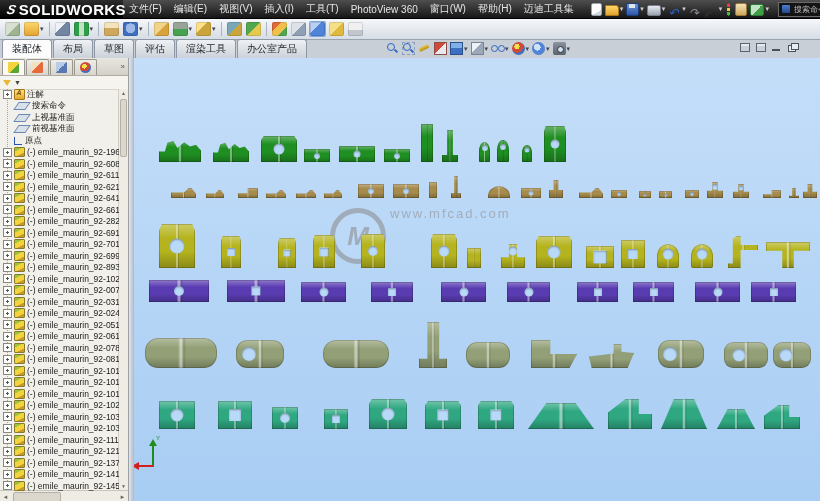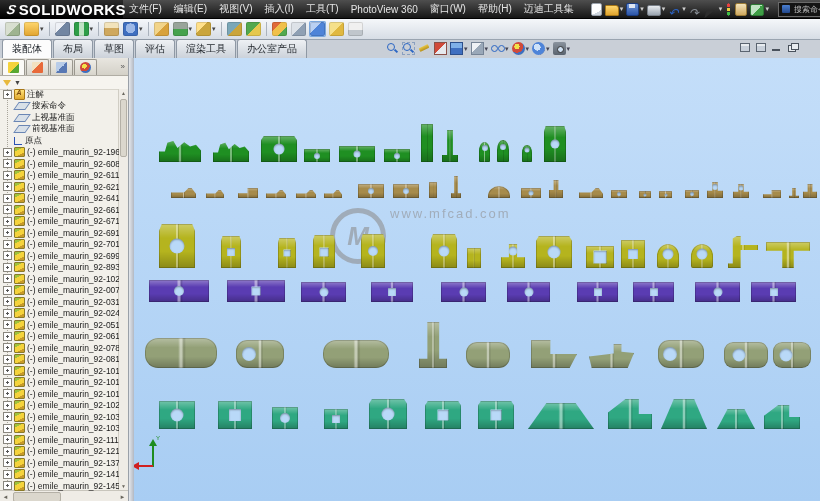--- a/index.html
+++ b/index.html
@@ -429,21 +429,21 @@
             <span class="tlabel">(-) emile_maurin_92-641</span>
           </div>
           <div class="trow">
             <span class="expander"></span>
             <i class="ticon t-part"></i>
             <span class="tlabel">(-) emile_maurin_92-661</span>
           </div>
           <div class="trow">
             <span class="expander"></span>
             <i class="ticon t-part"></i>
-            <span class="tlabel">(-) emile_maurin_92-671</span>
+            <span class="tlabel">(-) emile_maurin_92-282</span>
           </div>
           <div class="trow">
             <span class="expander"></span>
             <i class="ticon t-part"></i>
             <span class="tlabel">(-) emile_maurin_92-691</span>
           </div>
           <div class="trow">
             <span class="expander"></span>
             <i class="ticon t-part"></i>
             <span class="tlabel">(-) emile_maurin_92-701</span>

